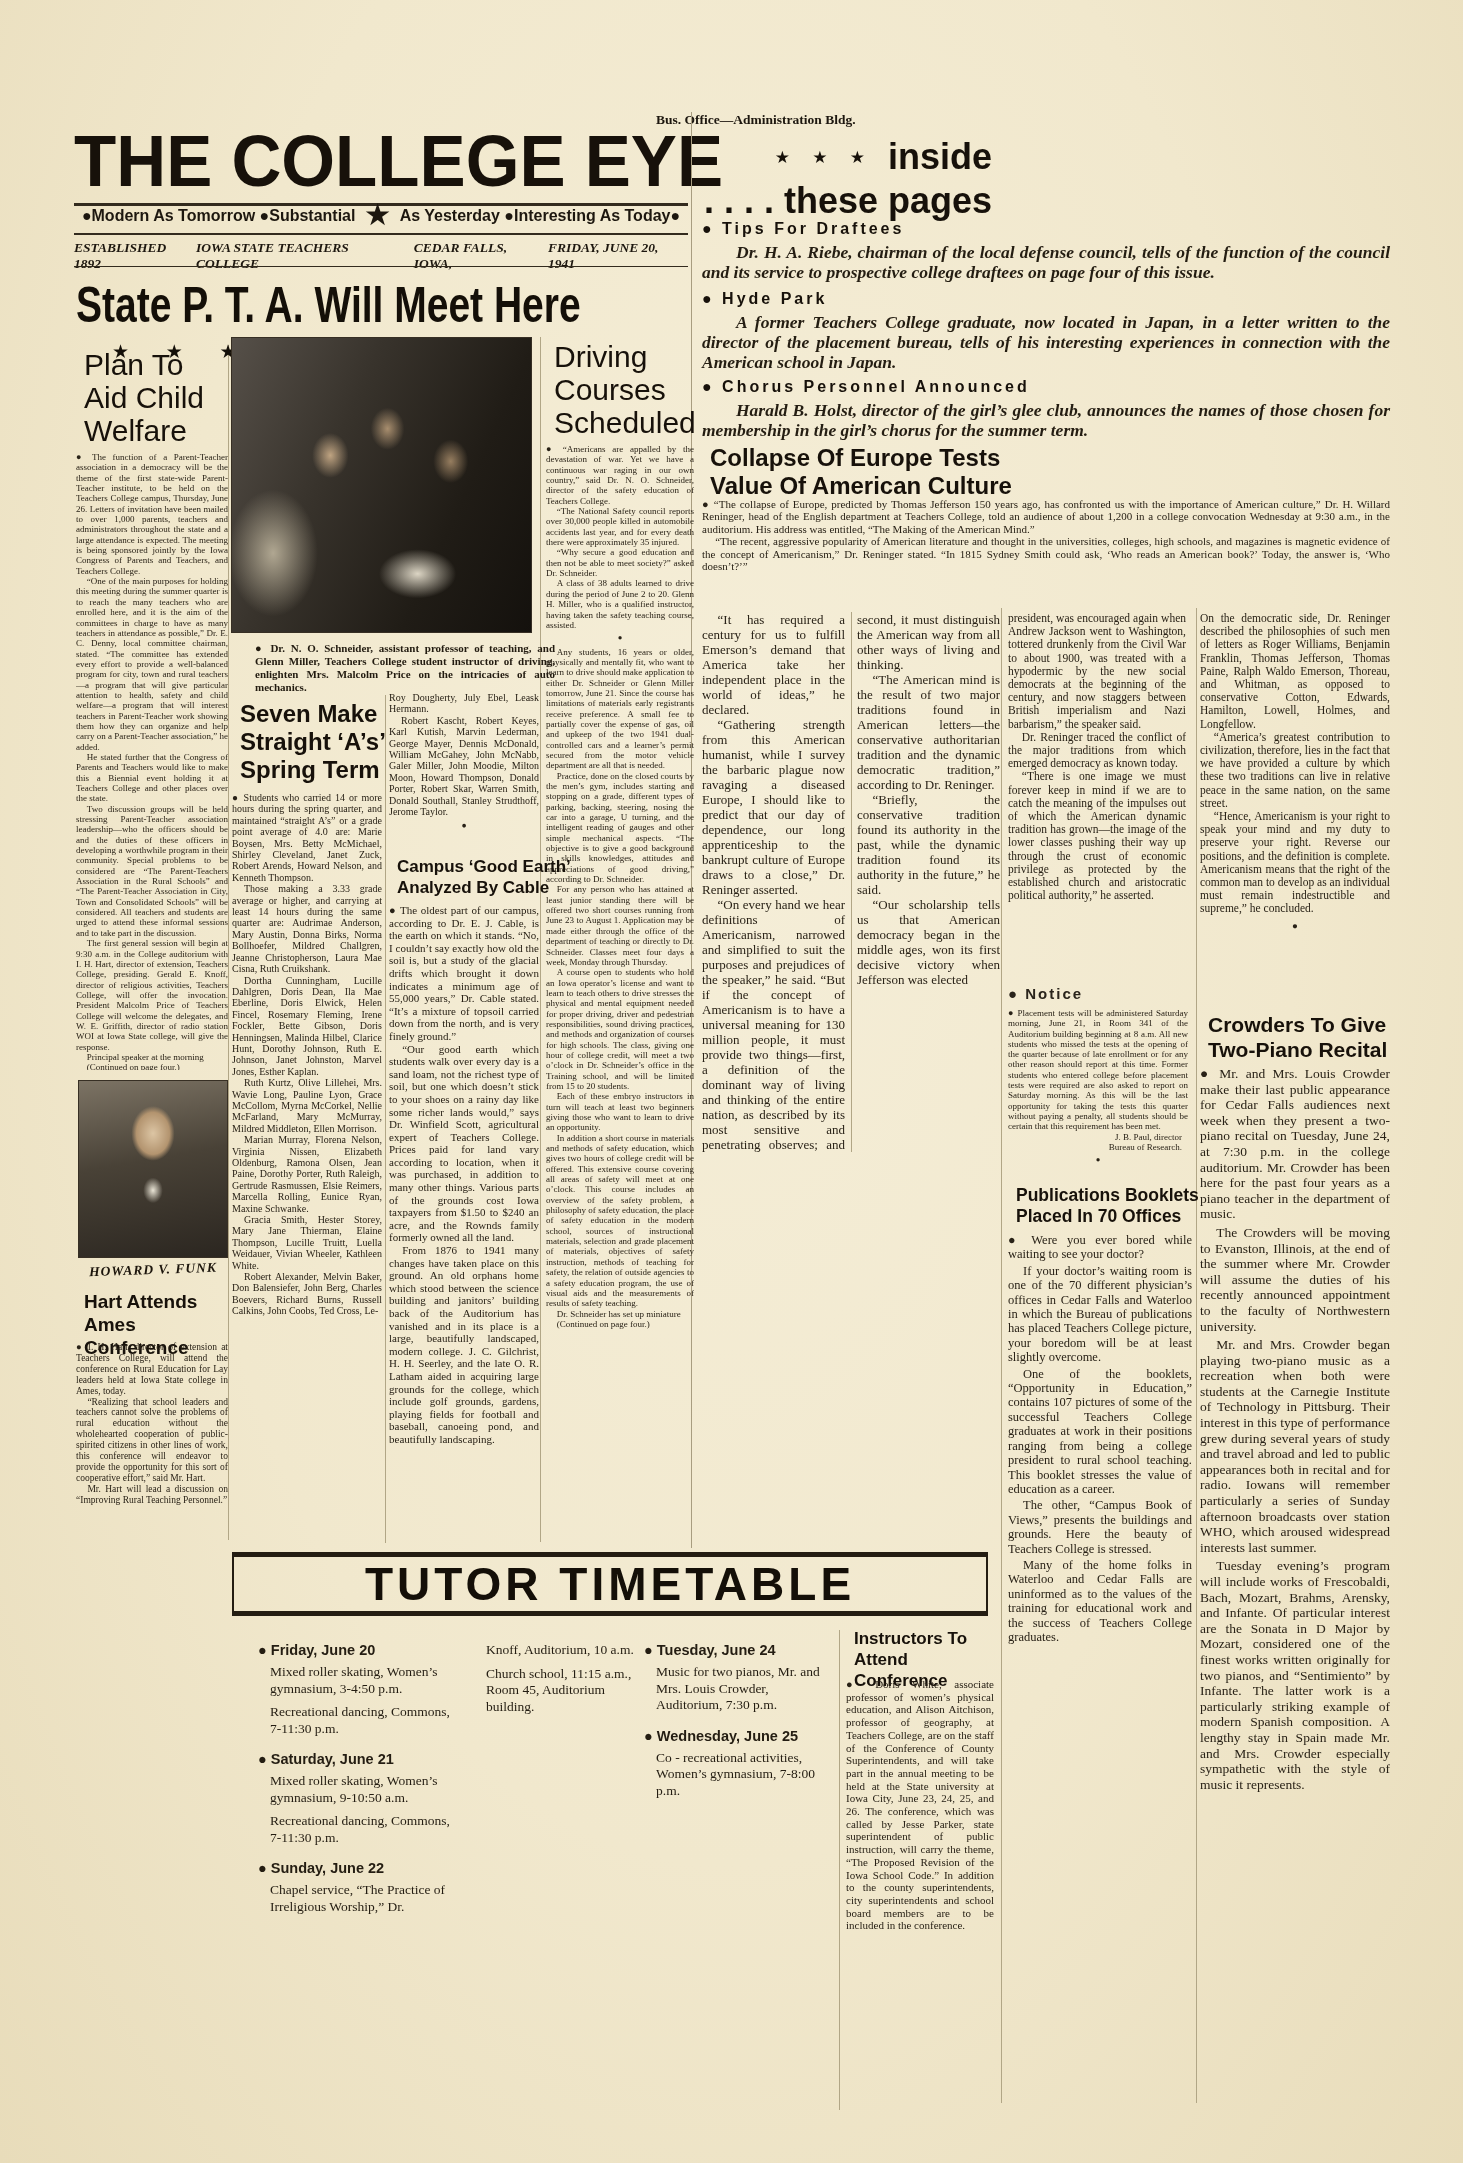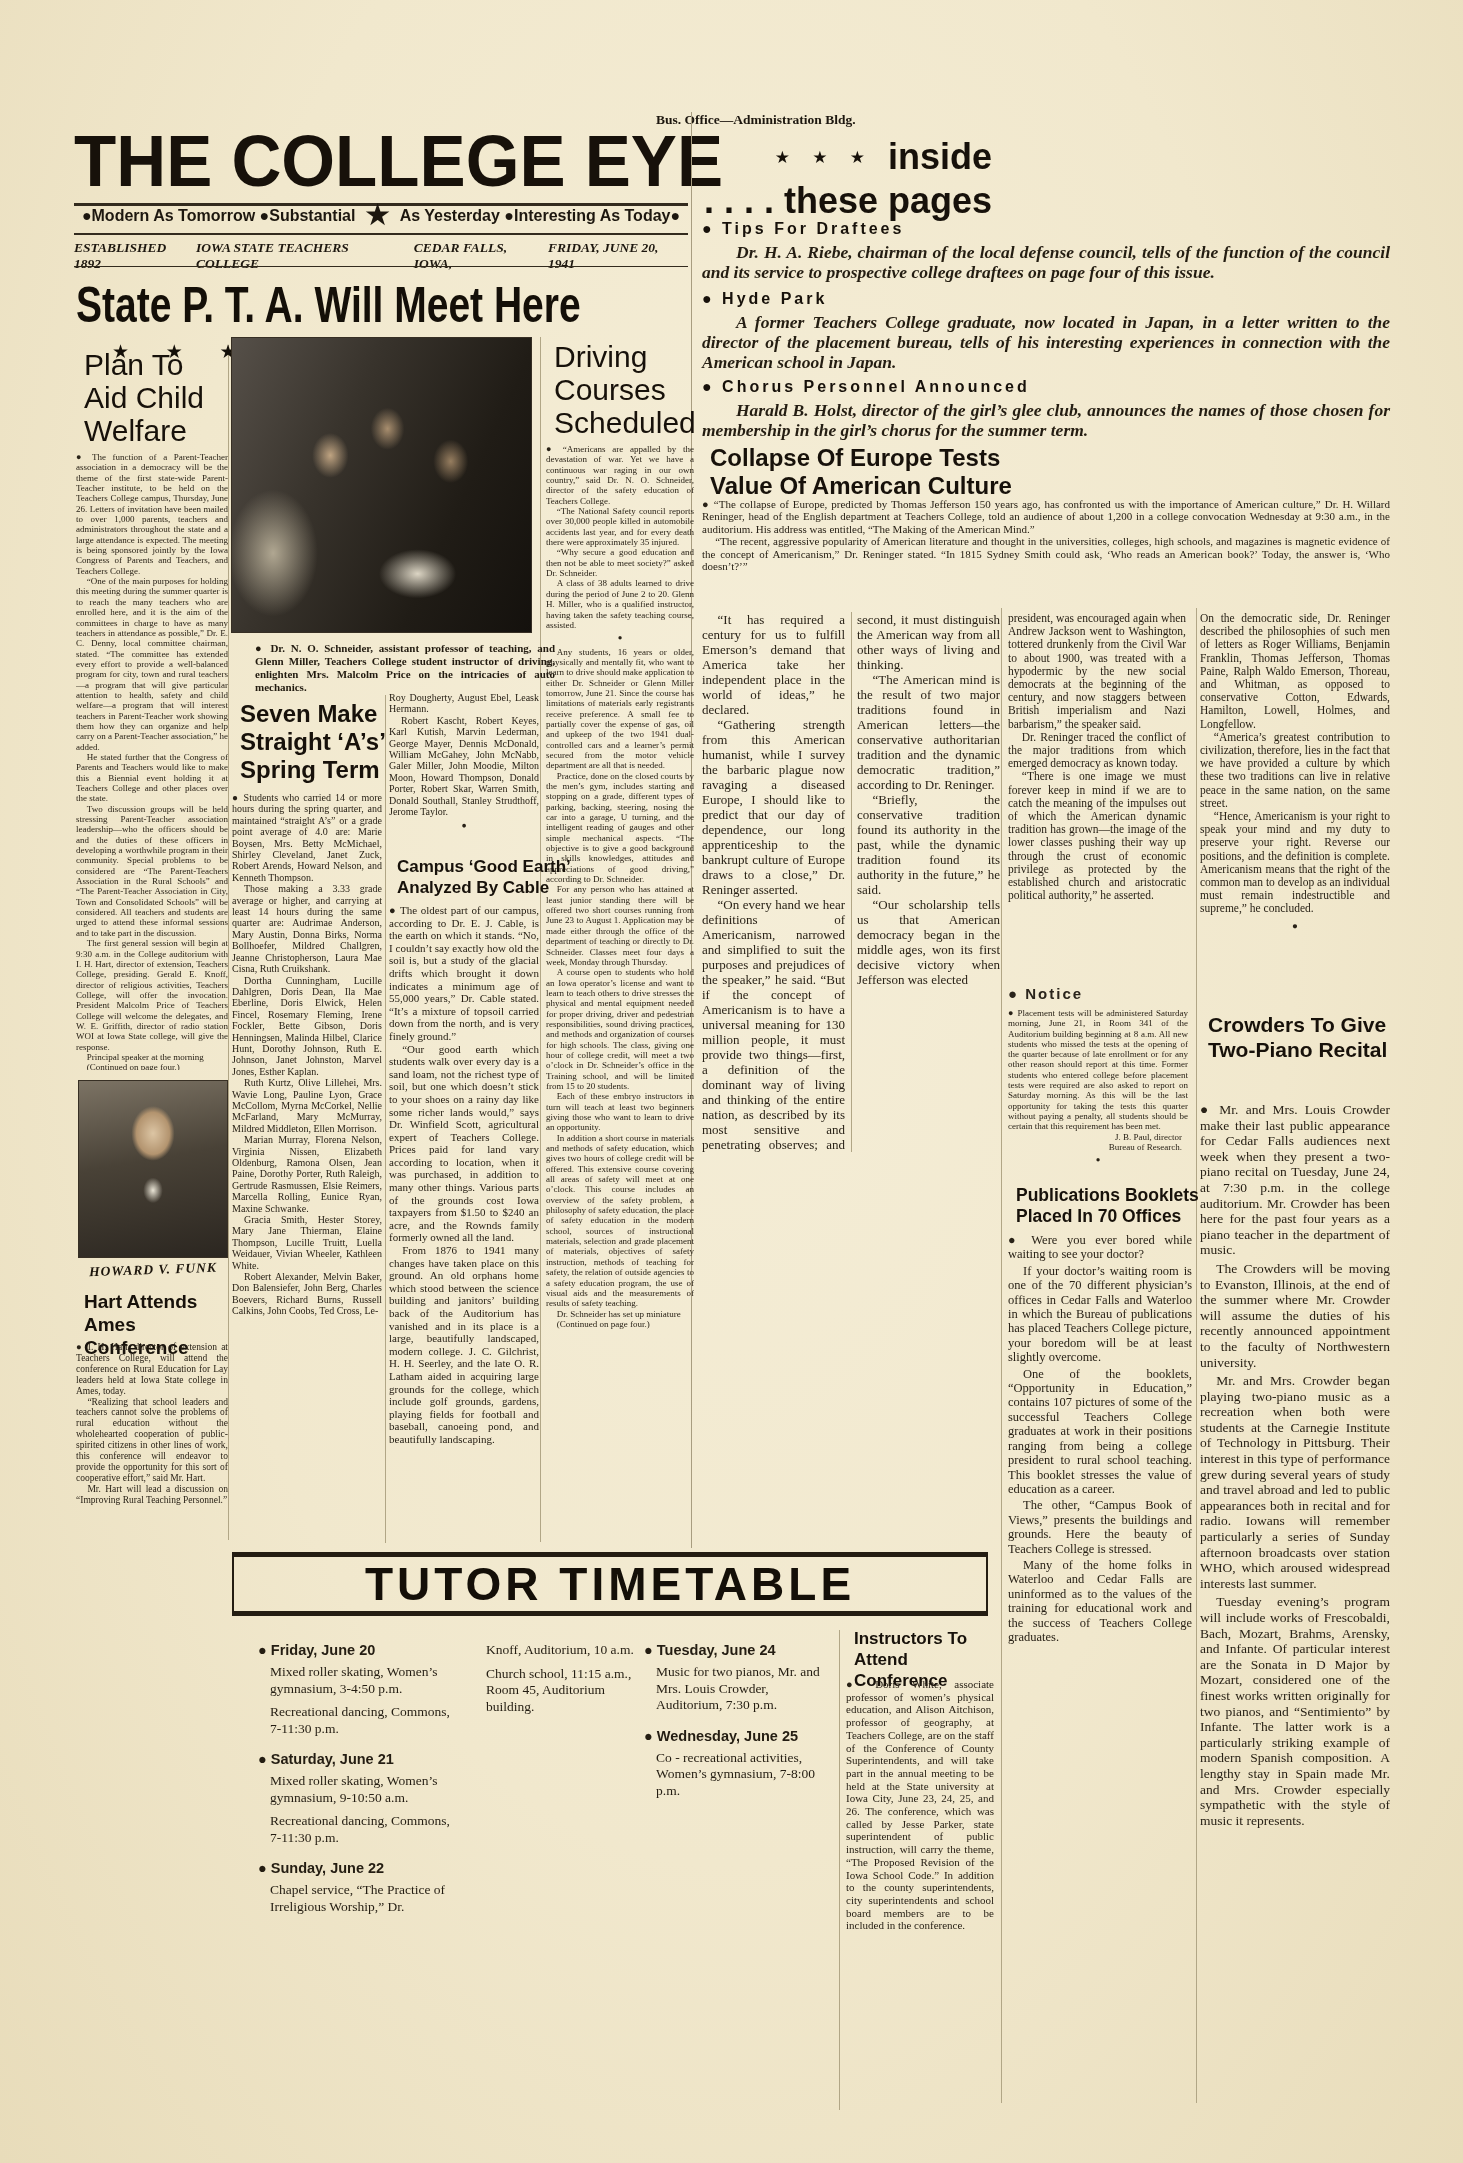--- a/index.html
+++ b/index.html
@@ -85,21 +85,21 @@
   #names-block   { left:389px; top:692px;  width:150px; height:158px; font-size:10px;  line-height:11.4px; }
   #campus-body   { left:389px; top:904px;  width:150px; height:640px; font-size:11px;  line-height:12.6px; }
   #collapse-lede { left:702px; top:498px;  width:688px; height:106px; font-size:11px;  line-height:12.4px; }
   #collapse-left { left:702px; top:612px;  width:298px; height:540px; font-size:13px;  line-height:15px;
                    column-count:2; column-gap:12px; column-rule:1px solid #b1a686; column-fill:auto; }
   #collapse-colc { left:1008px; top:612px; width:178px; height:360px; font-size:11.5px; line-height:13.2px; }
   #collapse-cold { left:1200px; top:612px; width:190px; height:380px; font-size:11.5px; line-height:13.2px; }
   #notice-body   { left:1008px; top:1008px; width:180px; height:172px; font-size:9px;  line-height:10.3px; }
   #pubs-body     { left:1008px; top:1233px; width:184px; height:860px; font-size:12.5px; line-height:14.4px; }
   #pubs-body .blk { margin-bottom:2px; }
-  #crowders-body { left:1200px; top:1066px; width:190px; height:1046px; font-size:13.5px; line-height:15.6px;margin-top:36px; }
+  #crowders-body { left:1200px; top:1066px; width:190px; height:1046px; font-size:13.5px; line-height:15.6px; }
   #crowders-body .blk { margin-bottom:3px; }
   #hart-body     { left:76px;  top:1342px; width:152px; height:225px; font-size:9.5px; line-height:10.9px; }
   #instr-body    { left:846px; top:1678px; width:148px; height:440px; font-size:11px;  line-height:12.7px; }
 
   
   #photo-main { left:231px; top:337px; width:301px; height:296px; box-shadow:0 0 0 1px #372f24 inset;
     background:
       radial-gradient(ellipse 55px 35px at 62% 80%, rgba(236,229,211,.92) 0%, rgba(236,229,211,0) 70%),
       radial-gradient(ellipse 62px 88px at 14% 73%, rgba(197,187,163,.85) 0%, rgba(197,187,163,0) 72%),
       radial-gradient(ellipse 26px 32px at 33% 40%, rgba(206,176,139,.9) 0%, rgba(206,176,139,0) 70%),
@@ -222,21 +222,21 @@
       <div class="blk lead-p">● Students who carried 14 or more hours during the spring quarter, and maintained “straight A’s” or a grade point average of 4.0 are: Marie Boysen, Mrs. Betty McMichael, Shirley Cleveland, Janet Zuck, Robert Arends, Howard Nelson, and Kenneth Thompson.</div>
       <div class="blk p">Those making a 3.33 grade average or higher, and carrying at least 14 hours during the same quarter are: Audrimae Anderson, Mary Austin, Donna Birks, Norma Bollhoefer, Mildred Challgren, Jeanne Christopherson, Laura Mae Cisna, Ruth Cruikshank.</div>
       <div class="blk p">Dortha Cunningham, Lucille Dahlgren, Doris Dean, Ila Mae Eberline, Doris Elwick, Helen Fincel, Rosemary Fleming, Irene Fockler, Bette Gibson, Doris Henningsen, Malinda Hilbel, Clarice Hunt, Dorothy Johnson, Ruth E. Johnson, Janet Johnston, Marvel Jones, Esther Kaplan.</div>
       <div class="blk p">Ruth Kurtz, Olive Lillehei, Mrs. Wavie Long, Pauline Lyon, Grace McCollom, Myrna McCorkel, Nellie McFarland, Mary McMurray, Mildred Middleton, Ellen Morrison.</div>
       <div class="blk p">Marian Murray, Florena Nelson, Virginia Nissen, Elizabeth Oldenburg, Ramona Olsen, Jean Paine, Dorothy Porter, Ruth Raleigh, Gertrude Rasmussen, Elsie Reimers, Marcella Rolling, Eunice Ryan, Maxine Schwanke.</div>
       <div class="blk p">Gracia Smith, Hester Storey, Mary Jane Thierman, Elaine Thompson, Lucille Truitt, Luella Weidauer, Vivian Wheeler, Kathleen White.</div>
       <div class="blk p">Robert Alexander, Melvin Baker, Don Balensiefer, John Berg, Charles Boevers, Richard Burns, Russell Calkins, John Coobs, Ted Cross, Le-</div>
     </div>
 
   <div id="names-block" class="abs body-text">
-      <div class="blk lead-p">Roy Dougherty, August Ebel, Leask Hermann.</div>
+      <div class="blk lead-p">Roy Dougherty, July Ebel, Leask Hermann.</div>
       <div class="blk p">Robert Kascht, Robert Keyes, Karl Kutish, Marvin Lederman, George Mayer, Dennis McDonald, William McGahey, John McNabb, Galer Miller, John Moodie, Milton Moon, Howard Thompson, Donald Porter, Robert Skar, Warren Smith, Donald Southall, Stanley Strudthoff, Jerome Taylor.</div>
       <div class="blk div">●</div>
     </div>
 
   <div id="campus-headline" class="abs hl hl-bold">Campus ‘Good Earth’
 Analyzed By Cable</div>
   <div id="campus-body" class="abs body-text">
       <div class="blk lead-p">● The oldest part of our campus, according to Dr. E. J. Cable, is the earth on which it stands. “No, I couldn’t say exactly how old the soil is, but a study of the glacial drifts which brought it down indicates a minimum age of 55,000 years,” Dr. Cable stated. “It’s a mixture of topsoil carried down from the north, and is very finely ground.”</div>
       <div class="blk p">“Our good earth which students walk over every day is a sand loam, not the richest type of soil, but one which doesn’t stick to your shoes on a rainy day like some richer lands would,” says Dr. Winfield Scott, agricultural expert of Teachers College. Prices paid for land vary according to location, when it was purchased, in addition to many other things. Various parts of the grounds cost Iowa taxpayers from $1.50 to $240 an acre, and the Rownds family formerly owned all the land.</div>
       <div class="blk p">From 1876 to 1941 many changes have taken place on this ground. An old orphans home which stood between the science building and janitors’ building back of the Auditorium has vanished and in its place is a large, beautifully landscaped, modern college. J. C. Gilchrist, H. H. Seerley, and the late O. R. Latham aided in acquiring large grounds for the college, which include golf grounds, gardens, playing fields for football and baseball, canoeing pond, and beautifully landscaping.</div>

